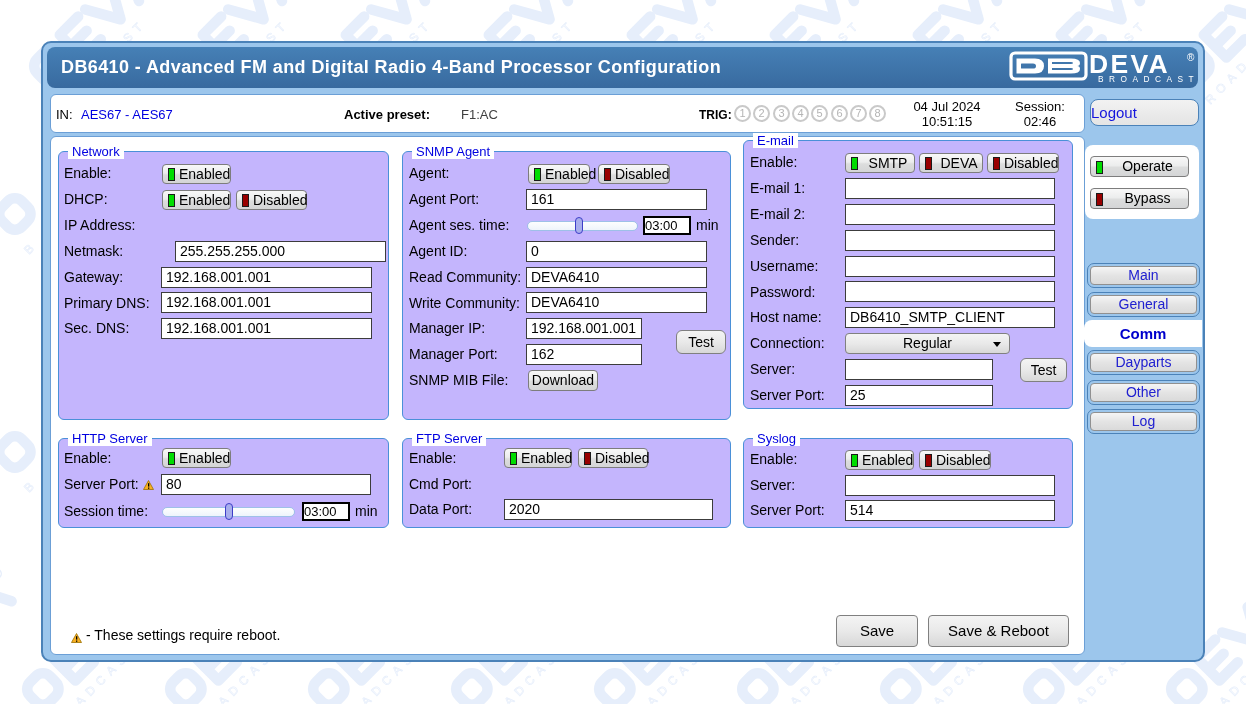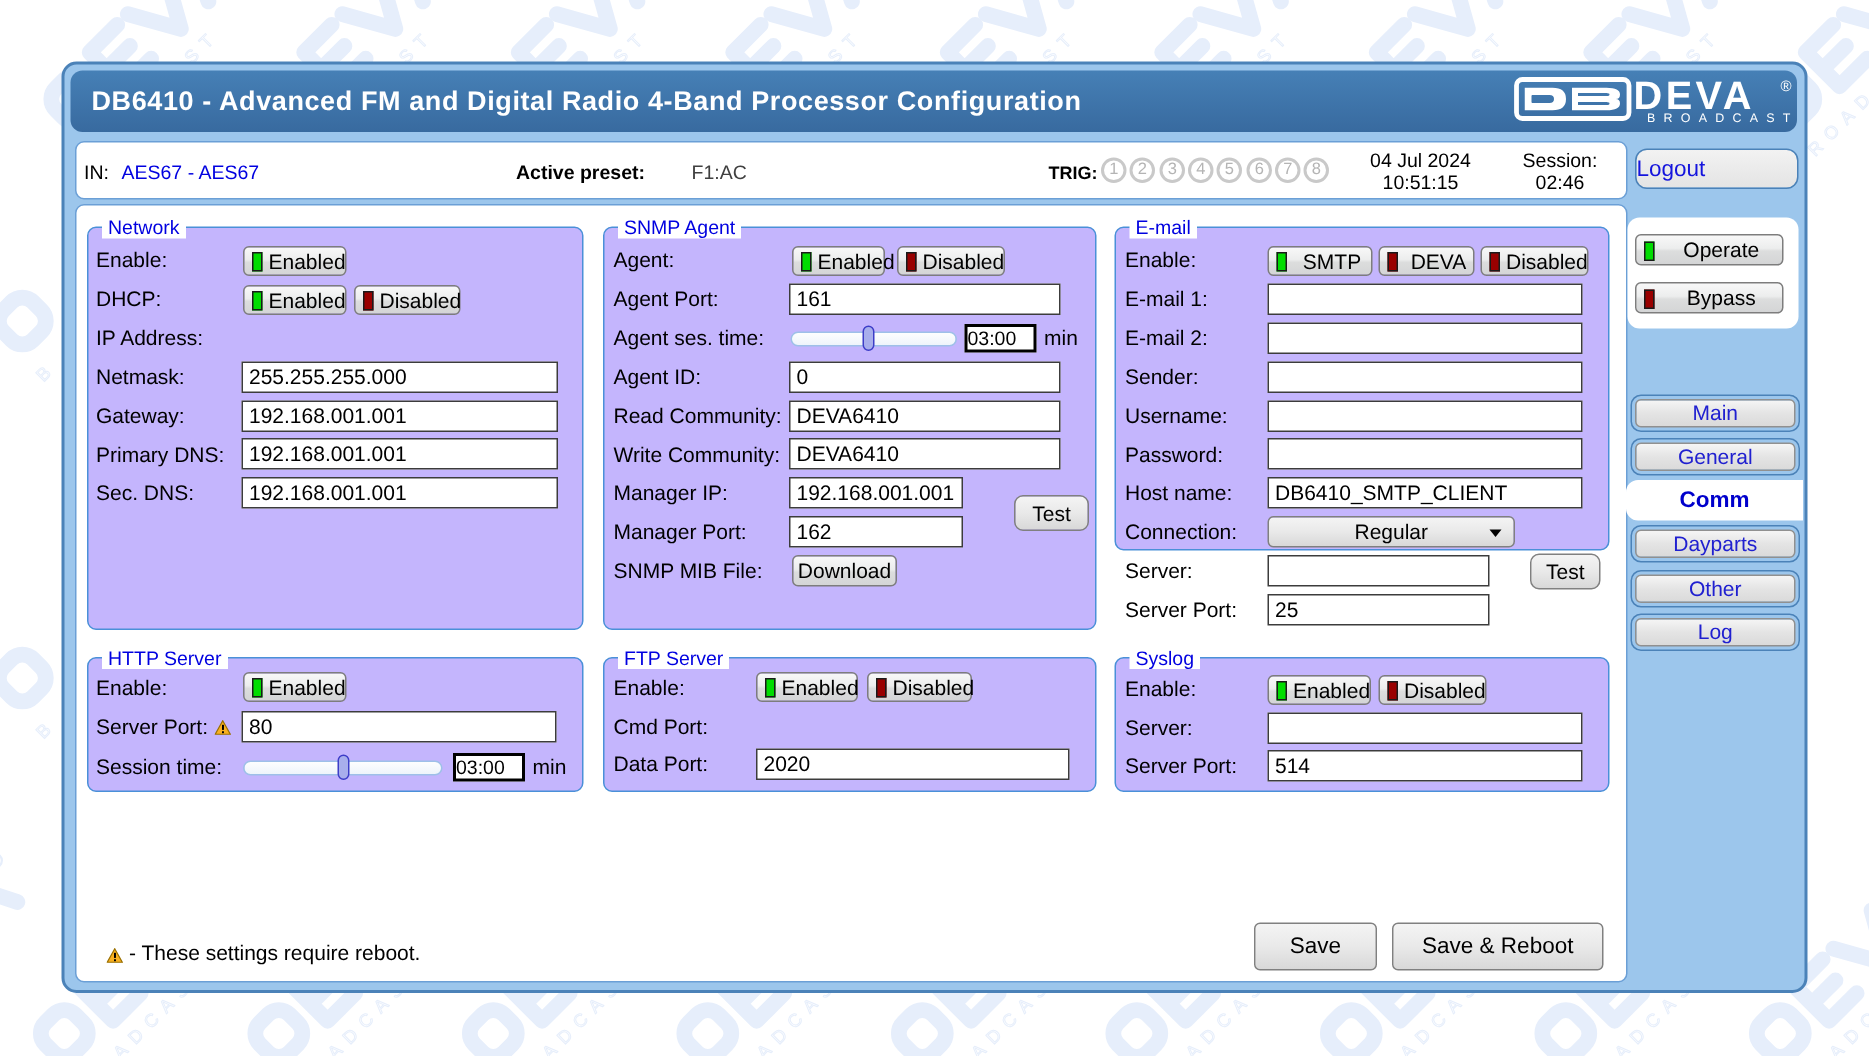--- a/index.html
+++ b/index.html
@@ -139,21 +139,21 @@
       <span style="display:block;margin-left:16px">Enabled</span>
     </div>
 <div class="btn" style="left:103px;top:38px;width:69px;height:20px">
       <i class="led ledg"></i>
       <span style="display:block;margin-left:16px">Enabled</span>
     </div>
 <div class="btn" style="left:177px;top:38px;width:71px;height:20px">
       <i class="led ledr"></i>
       <span style="display:block;margin-left:16px">Disabled</span>
     </div>
-<div class="inp" style="left:102px;top:89px;width:211px;height:21px">255.255.255.000</div>
+<div class="inp" style="left:116px;top:89px;width:211px;height:21px">255.255.255.000</div>
 <div class="inp" style="left:102px;top:115px;width:211px;height:21px">192.168.001.001</div>
 <div class="inp" style="left:102px;top:140px;width:211px;height:21px">192.168.001.001</div>
 <div class="inp" style="left:102px;top:166px;width:211px;height:21px">192.168.001.001</div>
 </div>
 <div class="fs" style="left:402px;top:151px;width:329px;height:269px">
 <span class="legend">SNMP Agent</span>
 <span class="lbl" style="left:6px;top:14px">Agent:</span>
 <span class="lbl" style="left:6px;top:40px">Agent Port:</span>
 <span class="lbl" style="left:6px;top:66px">Agent ses. time:</span>
 <span class="lbl" style="left:6px;top:92px">Agent ID:</span>
@@ -176,21 +176,21 @@
 <div class="vbox" style="left:240px;top:64.1px">03:00</div>
 <span class="lbl" style="left:293px;top:66px">min</span>
 <div class="inp" style="left:123px;top:89px;width:181px;height:21px">0</div>
 <div class="inp" style="left:123px;top:115px;width:181px;height:21px">DEVA6410</div>
 <div class="inp" style="left:123px;top:140px;width:181px;height:21px">DEVA6410</div>
 <div class="inp" style="left:123px;top:166px;width:116px;height:21px">192.168.001.001</div>
 <div class="inp" style="left:123px;top:192px;width:116px;height:21px">162</div>
 <div class="gbtn" style="left:273px;top:178px;width:50px;height:24px;line-height:22px;font-size:14px;border-radius:6px">Test</div>
 <div class="btn" style="left:125px;top:218px;width:70px;height:21px"><span>Download</span></div>
 </div>
-<div class="fs" style="left:743px;top:151px;width:330px;height:216px">
+<div class="fs" style="left:743px;top:140px;width:330px;height:269px">
 <span class="legend">E-mail</span>
 <span class="lbl" style="left:6px;top:14px">Enable:</span>
 <span class="lbl" style="left:6px;top:40px">E-mail 1:</span>
 <span class="lbl" style="left:6px;top:66px">E-mail 2:</span>
 <span class="lbl" style="left:6px;top:92px">Sender:</span>
 <span class="lbl" style="left:6px;top:118px">Username:</span>
 <span class="lbl" style="left:6px;top:144px">Password:</span>
 <span class="lbl" style="left:6px;top:169px">Host name:</span>
 <span class="lbl" style="left:6px;top:195px">Connection:</span>
 <span class="lbl" style="left:6px;top:221px">Server:</span>

